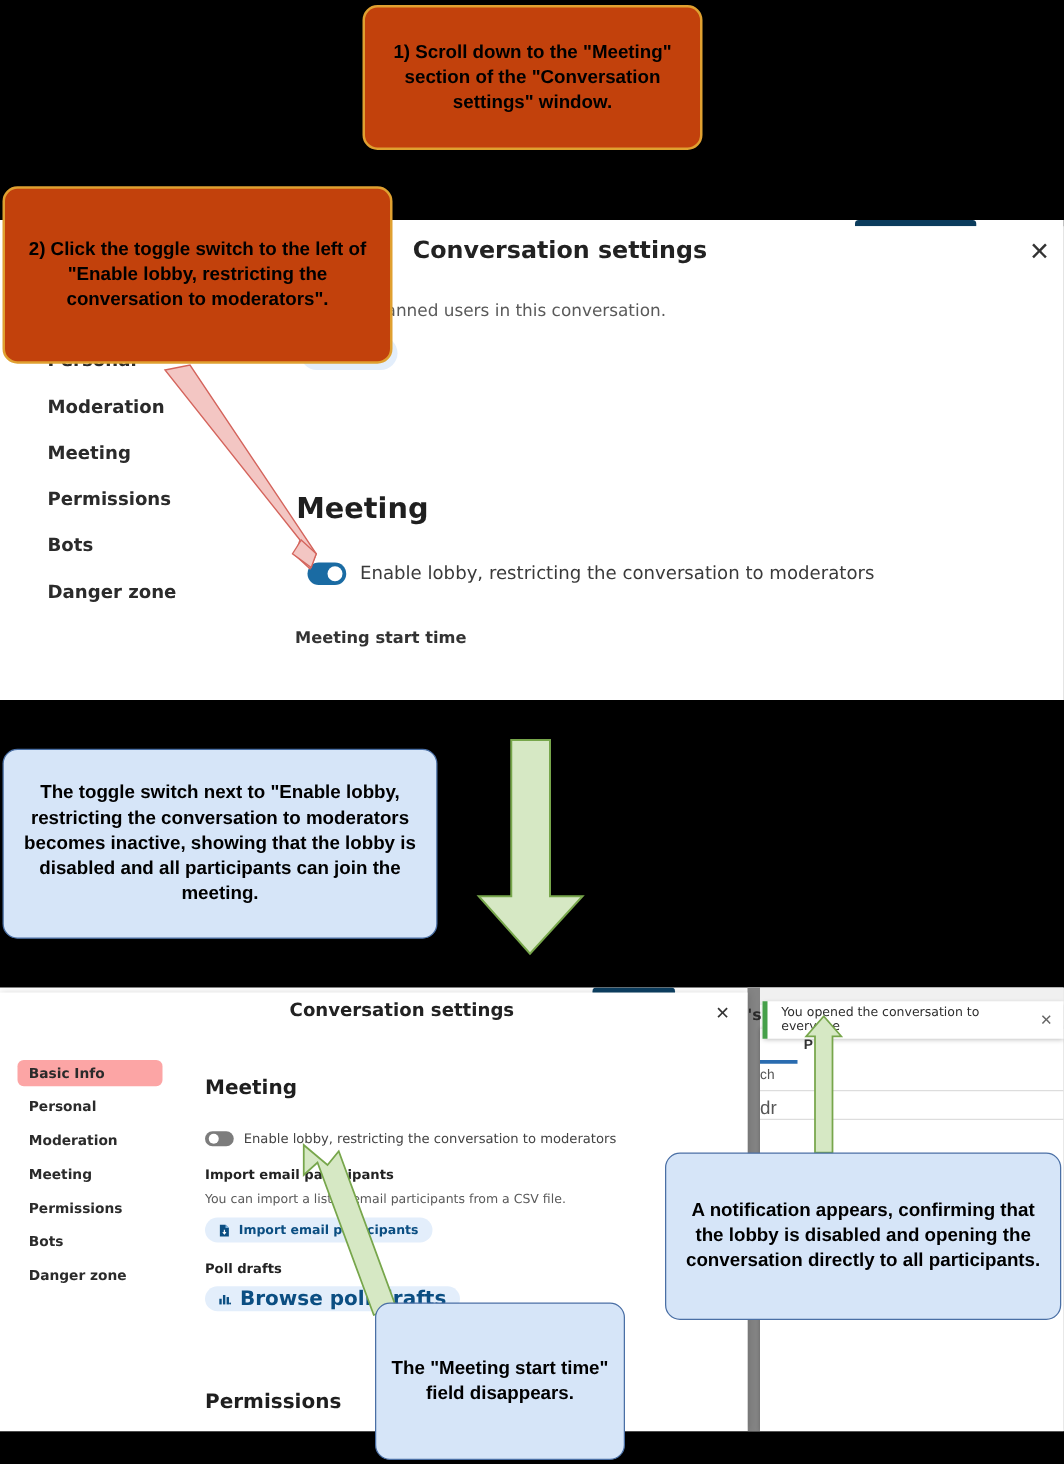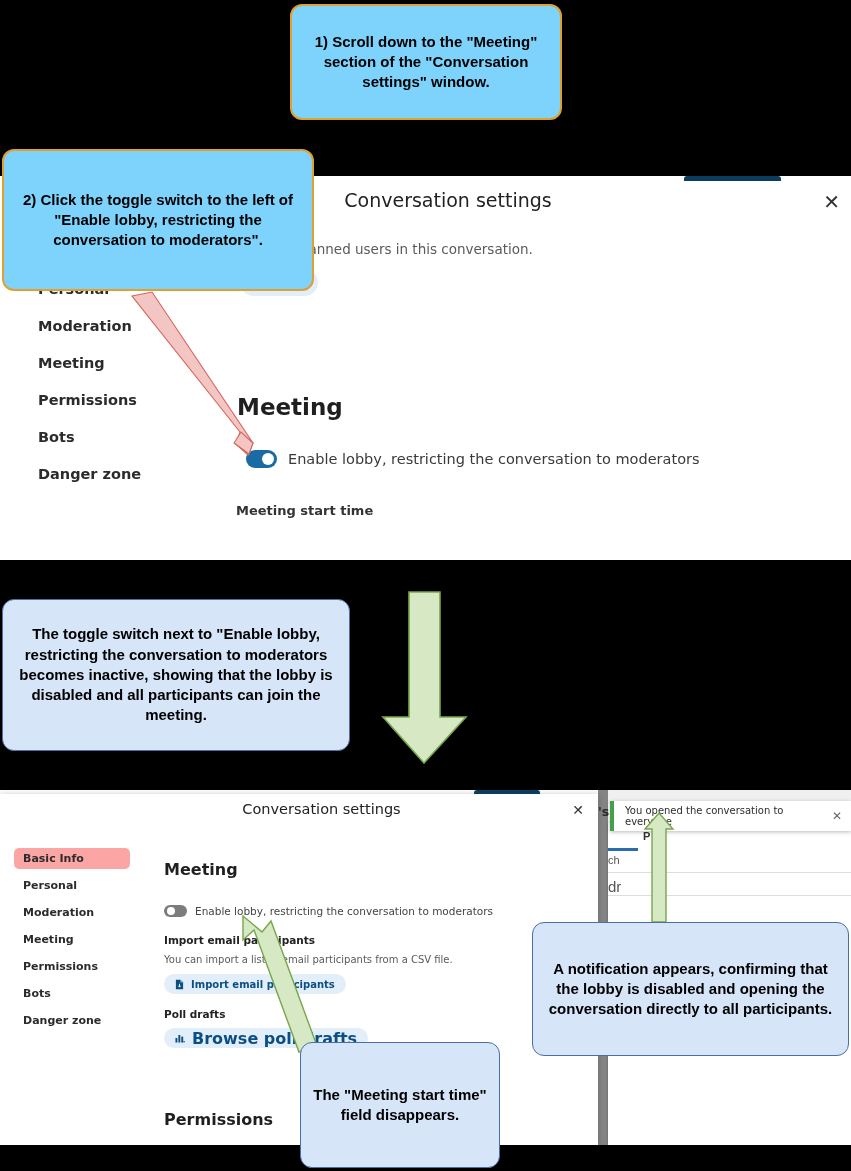--- a/index.html
+++ b/index.html
@@ -16,21 +16,21 @@
   #panel-bottom{ left:0; top:790px; width:851px; height:355px; }
 
   
   .blue-tab{
     position:absolute; background:#0b3c5d; border-radius:3px 3px 0 0;
   }
 
   
   .dialog{ position:absolute; background:#fff; }
   .dlg-title{
-    text-align:center; font-weight:400; color:#222;
+    text-align:center; font-weight:700; color:#222;
     font-family:"DejaVu Sans", sans-serif;
     margin-left:45px;
   }
   .dlg-close{
     position:absolute; color:#333; cursor:pointer; line-height:1;
     font-family:"Liberation Sans", sans-serif;
   }
 
   .sidebar-item{
     color:#2b2b2b; font-weight:700; white-space:nowrap;
@@ -81,21 +81,21 @@
   
   .bg-strip{ position:absolute; }
 
   
   .callout{
     position:absolute; border-radius:12px; text-align:center;
     font-weight:700; color:#000; display:flex; align-items:center;
     justify-content:center; padding:8px 10px;
     font-family:"Liberation Sans", sans-serif;
   }
-  .callout.orange{ background:#7dd3fc; border:2px solid #e0a030; }
+  .callout.orange{ background:#c2410c; border:2px solid #e0a030; }
   .callout.blue{ background:#d6e5f8; border:1.5px solid #4a6fa5; }
 
   
   #arrows{ position:absolute; left:0; top:0; width:851px; height:1171px; pointer-events:none; }
 </style>
 </head>
 <body>
 
 <div class="panel" id="panel-top">
 

